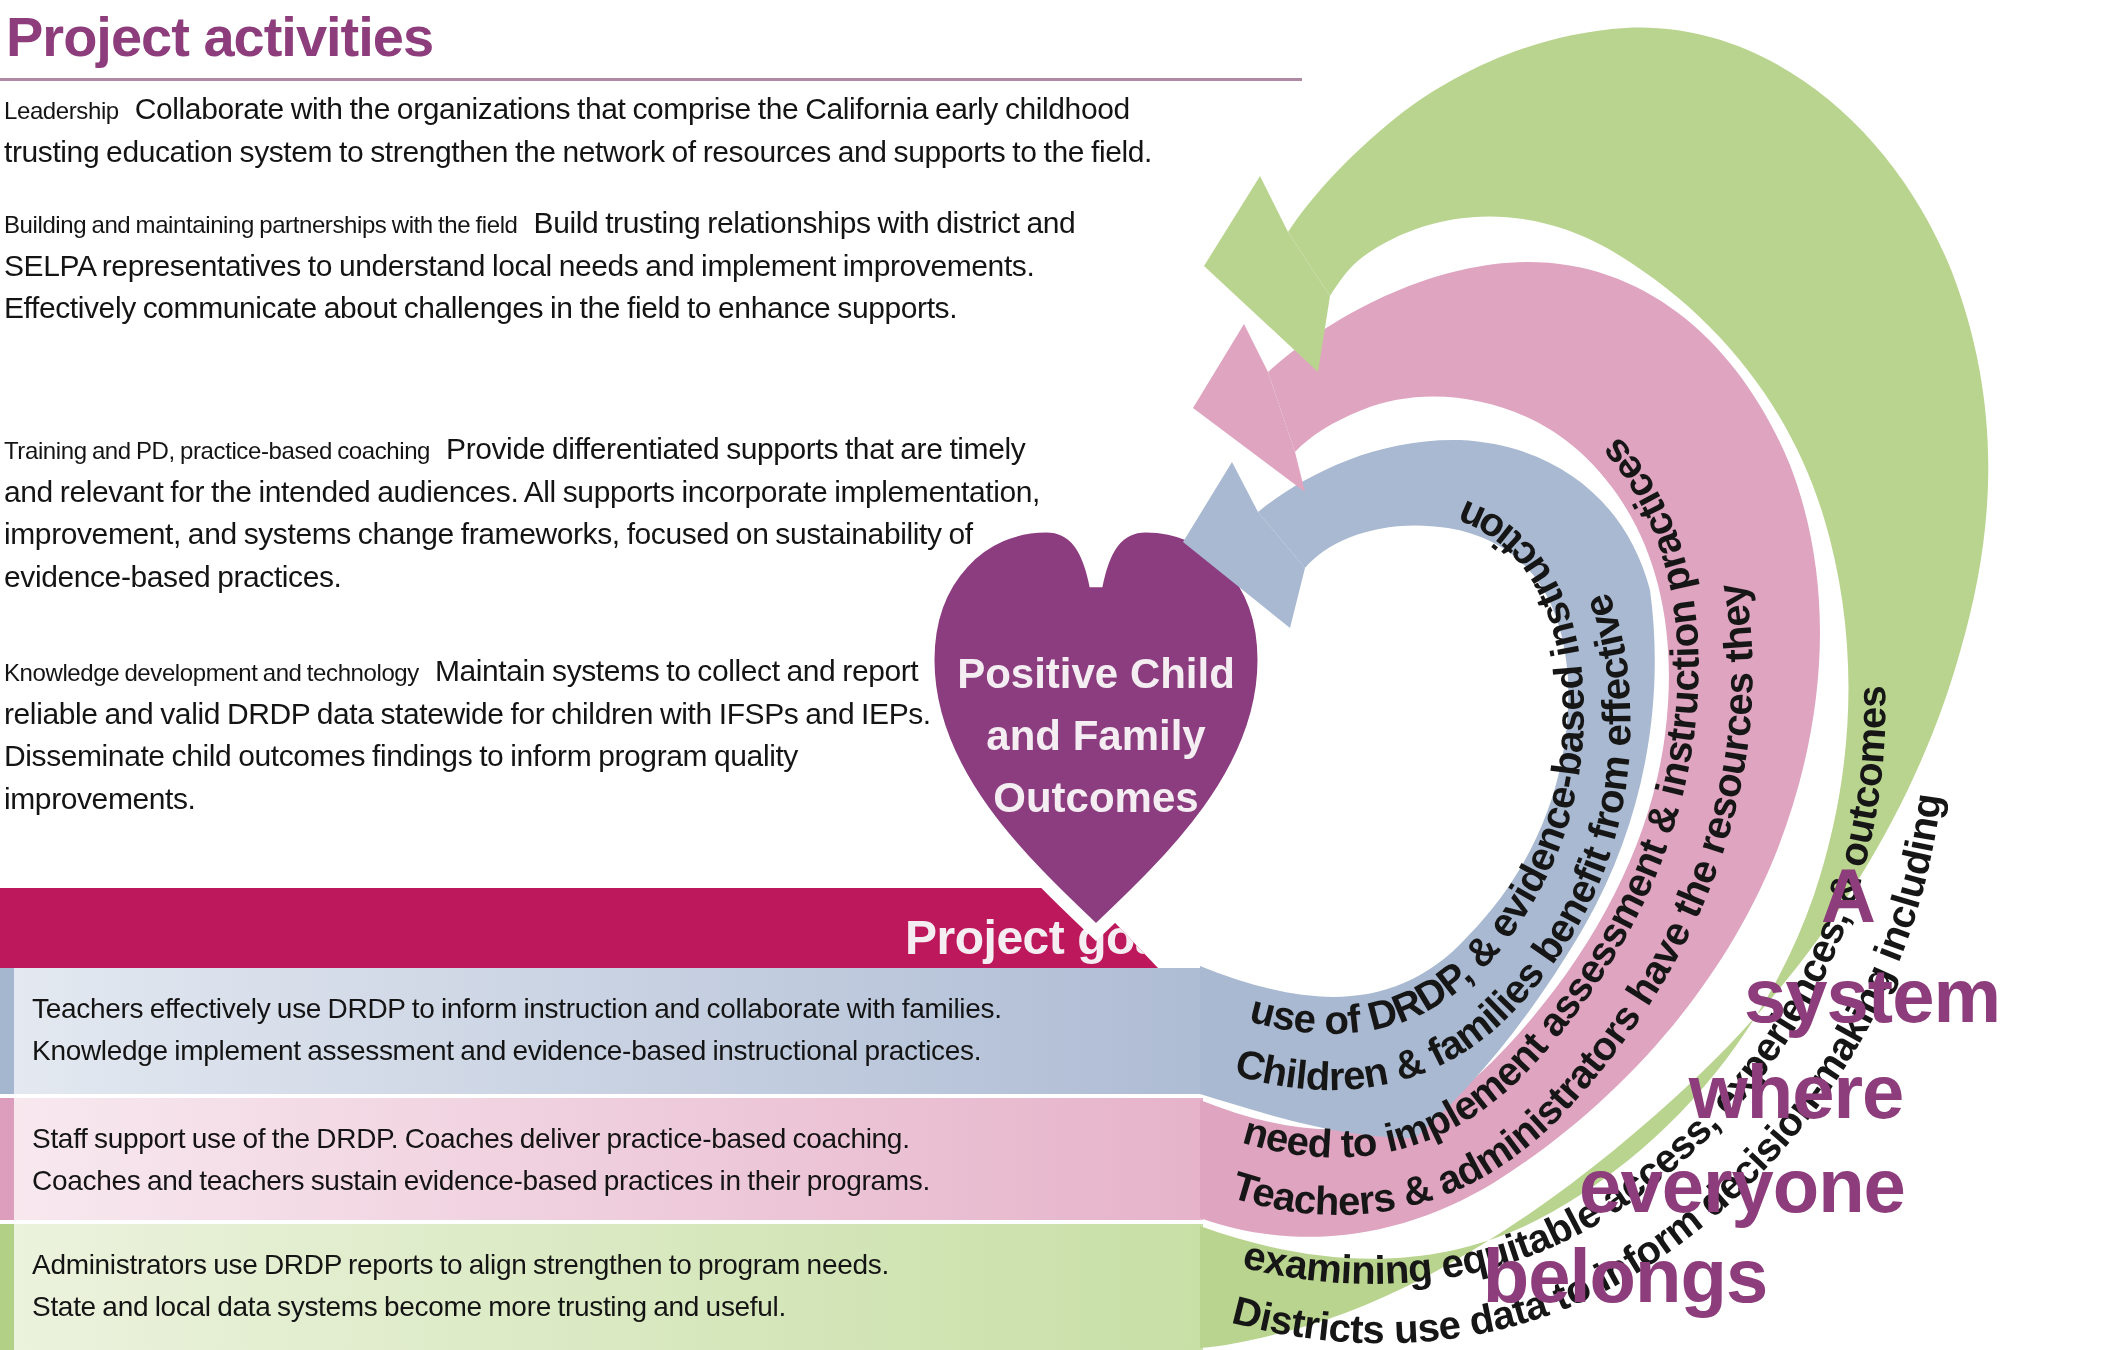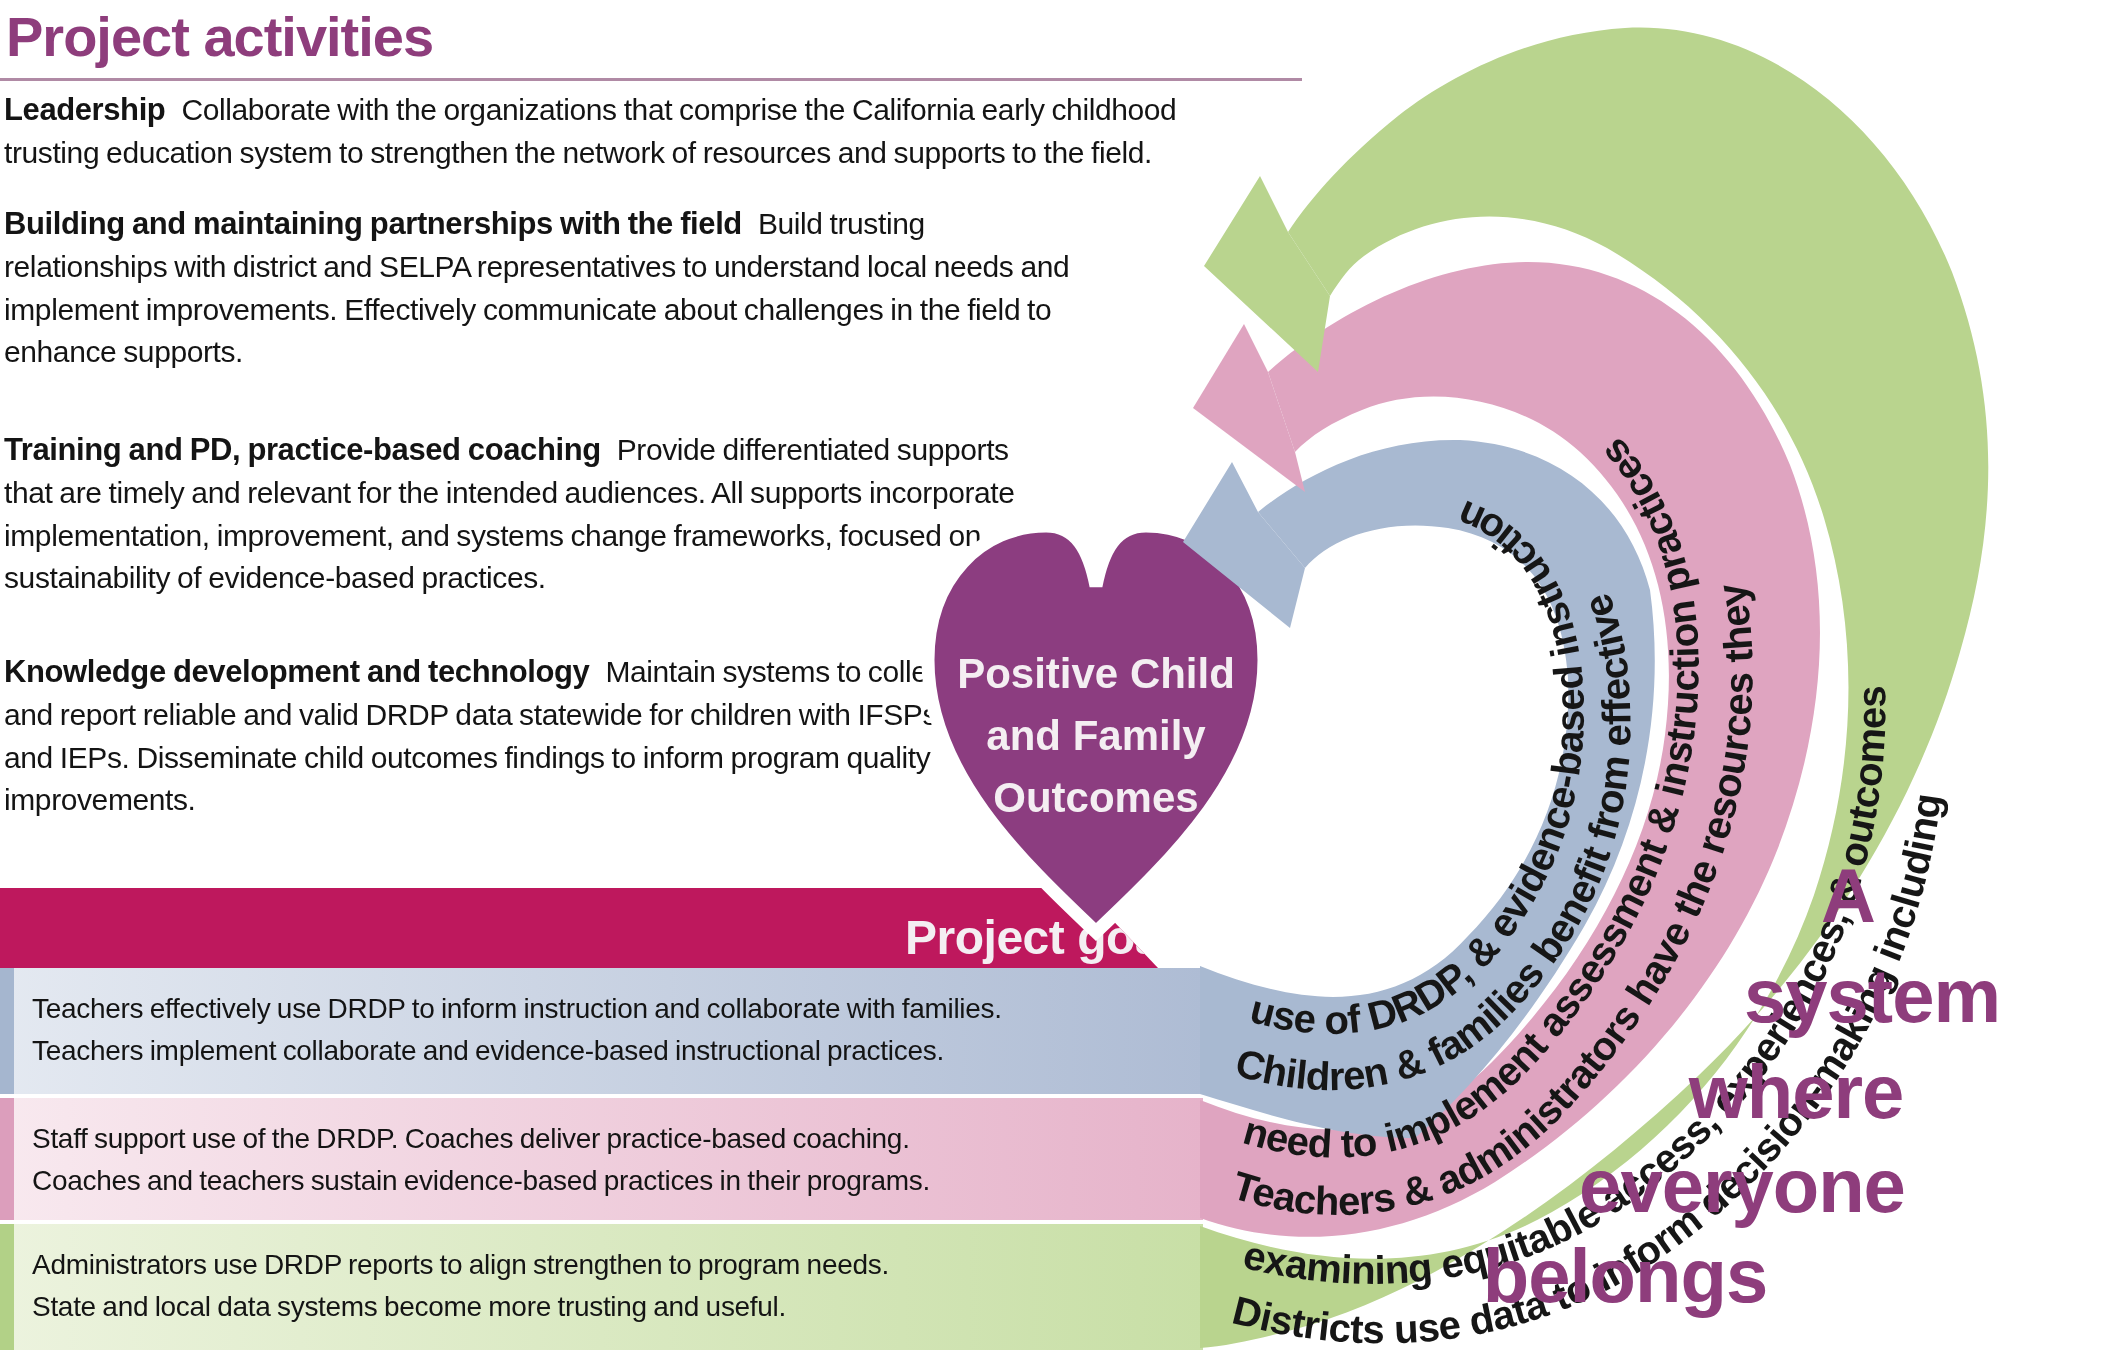--- a/index.html
+++ b/index.html
@@ -7,21 +7,21 @@
        font-family:"Liberation Sans",sans-serif;}
   .canvas{position:relative;width:2117px;height:1200px;background:#fff;}
 
   
   .title{position:absolute;left:6px;top:4px;font-size:56px;font-weight:700;
          color:#8e3d7c;letter-spacing:-1px;}
   .rule{position:absolute;left:0;top:78px;width:1302px;height:3px;background:#b08aa5;}
 
   .activity{position:absolute;left:4px;font-size:30px;line-height:1.42;color:#141414;
             letter-spacing:-0.4px;word-spacing:-1px;}
-  .activity .head{font-weight:700;font-size:31px;margin-right:16px;}
+  .activity .head{font-weight:400;font-size:24px;margin-right:16px;}
   #act0{top:88px;width:1190px;}
   #act1{top:202px;width:1085px;}
   #act2{top:428px;width:1040px;}
   #act3{top:650px;width:985px;}
 
   
   .banner{position:absolute;left:0;top:888px;width:1200px;height:100px;background:#be185d;
           clip-path:polygon(0 0,1082px 0,1177px 100%,0 100%);text-align:right;}
   .banner .label{display:block;padding-left:30px;line-height:100px;font-size:48px;
                  font-weight:700;color:#f4eef2;letter-spacing:-0.5px;}
@@ -67,21 +67,21 @@
   </div>
 
   <div class="banner">
     <span class="label">Project goals</span>
   </div>
 
   <div class="grow" id="row-blue">
     <div class="strip"></div>
     <div class="lines">
       <div>Teachers effectively use DRDP to inform instruction and collaborate with families.</div>
-      <div>Teachers implement collaborate and evidence-based instructional practices.</div>
+      <div>Knowledge implement assessment and evidence-based instructional practices.</div>
     </div>
   </div>
   <div class="grow" id="row-pink">
     <div class="strip"></div>
     <div class="lines">
       <div>Staff support use of the DRDP. Coaches deliver practice-based coaching.</div>
       <div>Coaches and teachers sustain evidence-based practices in their programs.</div>
     </div>
   </div>
   <div class="grow" id="row-green">

